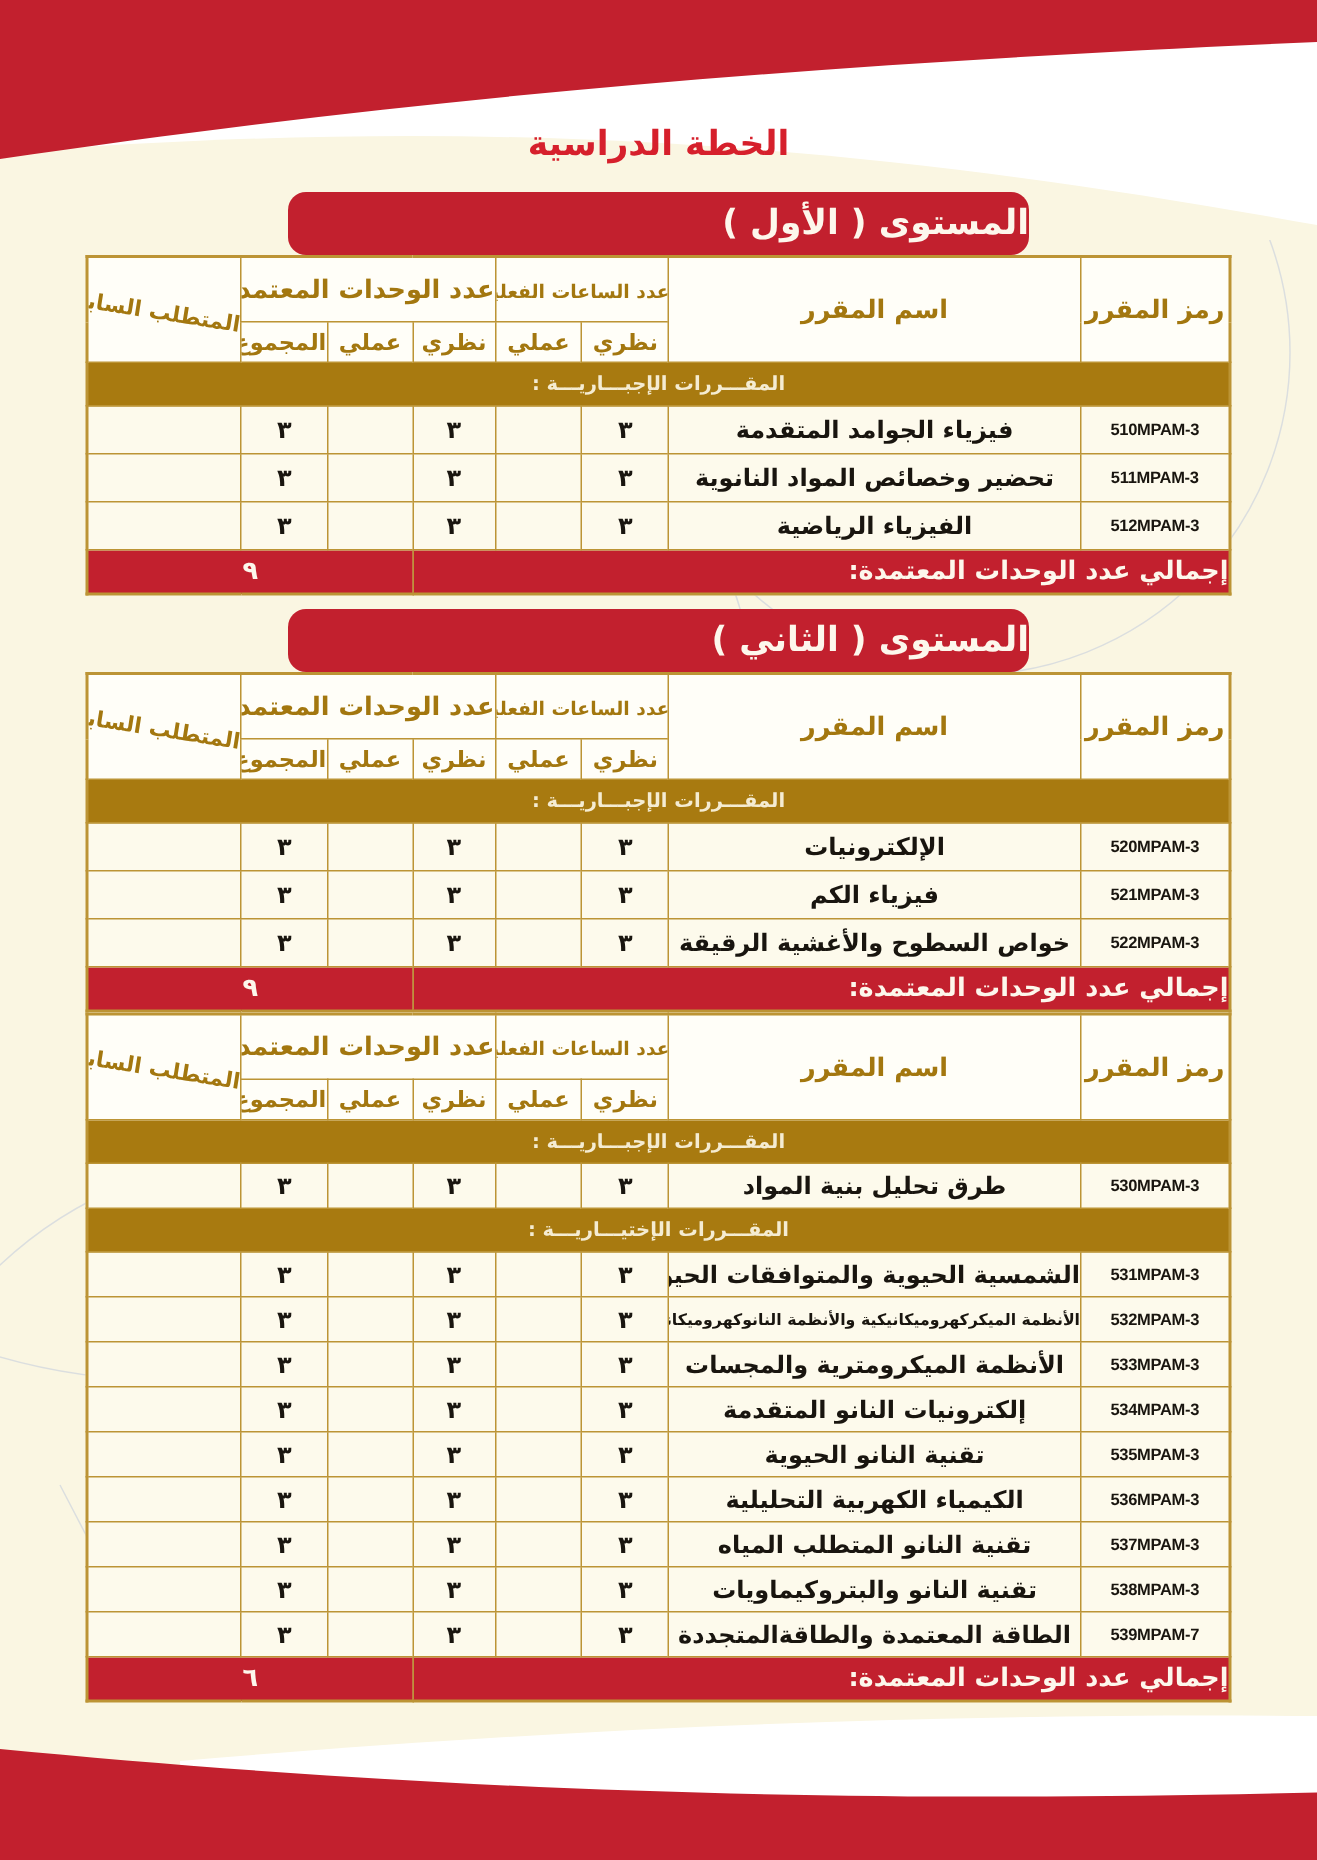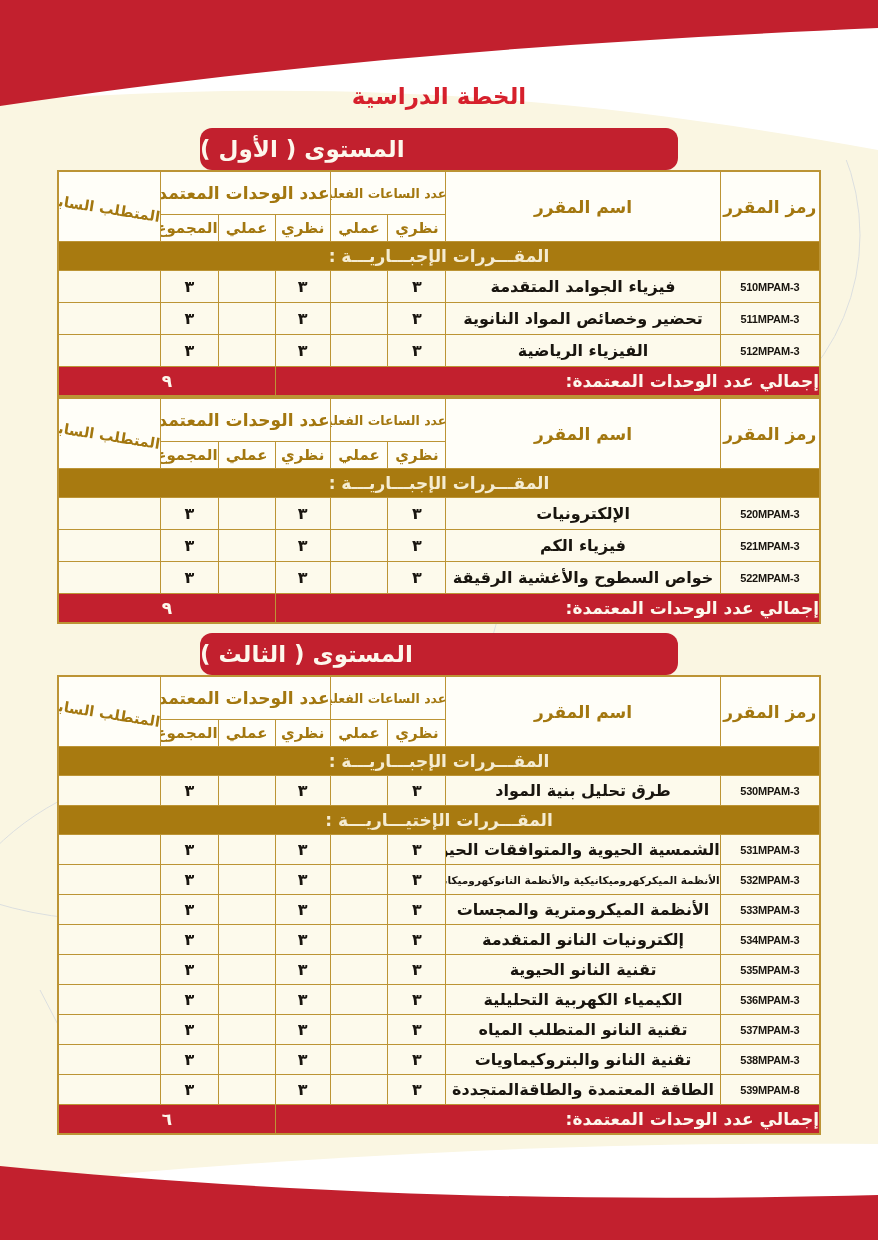--- a/index.html
+++ b/index.html
@@ -18,39 +18,40 @@
   .page-title{
     text-align:center;color:#d6202c;font-weight:bold;
     font-size:23px;line-height:44px;margin:0 0 10px 0;
   }
 
   .level{width:764px;margin:0 auto;}
   .banner{
     width:478px;height:42px;margin:9px auto 0 auto;
     background:#c2202e;border-radius:12px;
     color:#fdf7ec;font-weight:bold;font-size:23px;line-height:42px;
-    text-align:left;
+    text-align:right;
+    padding-left:16px;
   }
 
   table.plan{
     width:764px;border-collapse:collapse;table-layout:fixed;
     border:2px solid #bc9435;
     background:#fdfaec;
   }
   table.plan th,table.plan td{border:1px solid #bc9435;padding:0;}
   thead th{
     background:#fffef8;color:#a3770f;font-weight:bold;
     white-space:nowrap;overflow:hidden;
   }
   thead tr.h1 th{height:42px;font-size:17px;}
   thead tr.h2 th{height:26px;font-size:15px;}
   th.h-hours{font-size:12.5px !important;}
   th.h-prereq .tilt{display:inline-block;transform:rotate(9deg);font-size:14.5px;}
   tbody.band td{
-    background:#a87a10;color:#f5ecd2;font-weight:bold;font-size:17px;
+    background:#a87a10;color:#f5ecd2;font-weight:bold;font-size:13px;
     text-align:center;height:28px;letter-spacing:.5px;
   }
   tbody.rows td{height:31px;font-weight:bold;color:#19150f;}
   .lvl3 tbody.rows td{height:29px;}
   td.code{
     font-family:"Liberation Sans","DejaVu Sans",sans-serif;
     direction:ltr;text-align:center;font-size:11px;font-weight:normal;
     color:#19150f;letter-spacing:-.2px;
   }
   td.name{text-align:center;padding:0 9px 0 2px;font-size:16px;white-space:nowrap;overflow:hidden;}
@@ -160,20 +161,21 @@
       <tfoot>
         <tr>
           <td colspan="5" class="t-label">إجمالي عدد الوحدات المعتمدة:</td>
           <td colspan="3" class="t-value">٩</td>
         </tr>
       </tfoot>
     </table>
   </section>
 
   <section class="level lvl12">
+    <div class="banner">المستوى ( الثاني )</div>
     <table class="plan">
       <colgroup>
         <col style="width:13.1%">
           <col style="width:36%">
           <col style="width:7.6%">
           <col style="width:7.6%">
         <col style="width:7.2%">
           <col style="width:7.5%">
           <col style="width:7.5%">
           <col style="width:13.5%">
@@ -235,21 +237,20 @@
       <tfoot>
         <tr>
           <td colspan="5" class="t-label">إجمالي عدد الوحدات المعتمدة:</td>
           <td colspan="3" class="t-value">٩</td>
         </tr>
       </tfoot>
     </table>
   </section>
 
   <section class="level lvl3">
-    <div class="banner">المستوى ( الثالث )</div>
     <table class="plan">
       <colgroup>
         <col style="width:13.1%">
           <col style="width:36%">
           <col style="width:7.6%">
           <col style="width:7.6%">
         <col style="width:7.2%">
           <col style="width:7.5%">
           <col style="width:7.5%">
           <col style="width:13.5%">
@@ -369,21 +370,21 @@
           <td class="code">538MPAM-3</td>
           <td class="name">تقنية النانو والبتروكيماويات</td>
           <td class="num">٣</td>
           <td class="num"></td>
           <td class="num">٣</td>
           <td class="num"></td>
           <td class="num">٣</td>
           <td class="num"></td>
         </tr>
           <tr>
-          <td class="code">539MPAM-8</td>
+          <td class="code">539MPAM-7</td>
           <td class="name">الطاقة المعتمدة والطاقةالمتجددة</td>
           <td class="num">٣</td>
           <td class="num"></td>
           <td class="num">٣</td>
           <td class="num"></td>
           <td class="num">٣</td>
           <td class="num"></td>
         </tr>
         </tbody>
       <tfoot>

